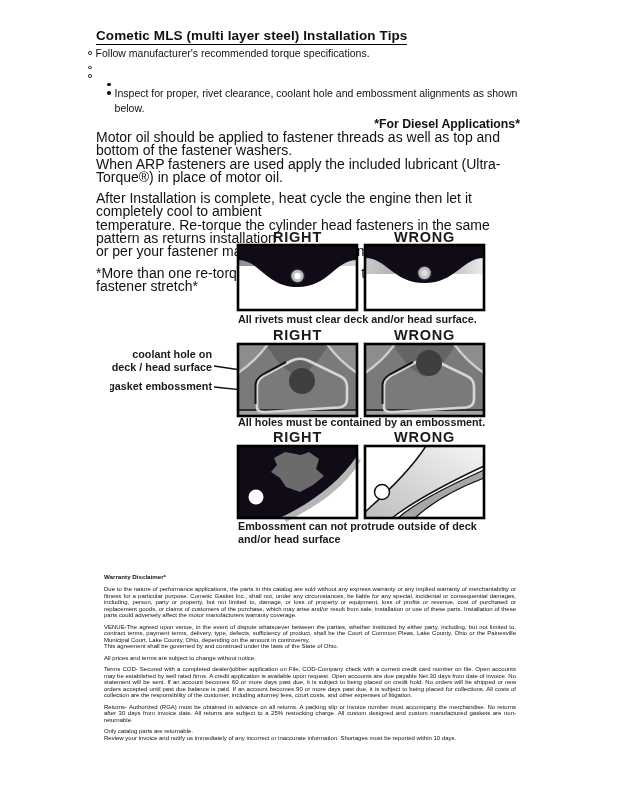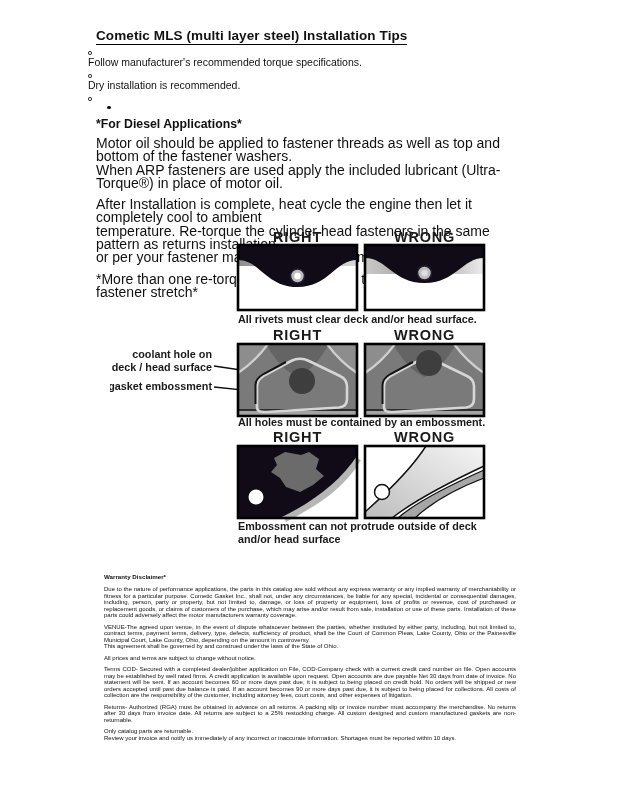--- a/index.html
+++ b/index.html
@@ -7,29 +7,29 @@
   body { font-family:"Liberation Sans", sans-serif; color:#111; }
   .page { position:relative; width:618px; height:680px; background:#ffffff; }
 
   
   .title-wrap { position:absolute; left:96px; top:26px; }
   .title { font-size:13.5px; font-weight:700; letter-spacing:0.1px;
            border-bottom:1.6px solid #000; padding-bottom:1px; display:inline-block; }
 
   
   .bullets { position:absolute; left:88px; top:46px; width:440px; font-size:10.5px; }
-  .b-row { display:flex; align-items:flex-start; line-height:14.5px;flex-direction:column; }
+  .b-row { display:flex; align-items:flex-start; line-height:14.5px; }
   .b-row.sub { padding-left:19px; }
   .b-marker { flex:0 0 auto; width:3.6px; height:3.6px; border-radius:50%; margin:5px 4px 0 0; }
   .b-marker.open { border:1px solid #111; background:transparent; }
   .b-marker.fill { background:#111; }
 
   
   .diesel { position:absolute; left:96px; top:117px; width:424px; }
-  .diesel h2 { font-size:12.3px; font-weight:700; margin-bottom:6px; }
+  .diesel h2 { font-size:12.3px; font-weight:700; margin-bottom:0;text-align:right; }
   .para { font-size:14px; line-height:13.3px; white-space:pre-line; margin-bottom:8px; }
   .para.note { margin-top:3px; }
 
   
   .diagrams { position:absolute; left:110px; top:225px; width:440px; height:330px; }
   .dg-label { font-size:14.5px; font-weight:600; letter-spacing:0.8px; fill:#1a1a1a; }
   .dg-caption { font-size:10.8px; font-weight:700; fill:#1a1a1a; }
   .dg-annot { font-size:10.8px; font-weight:600; fill:#1a1a1a; }
 
   
@@ -48,27 +48,30 @@
     <h1 class="title">Cometic MLS (multi layer steel) Installation Tips</h1>
   </div>
 
   <div class="bullets">
     <div class="b-row">
       <span class="b-marker open"></span>
       <span>Follow manufacturer's recommended torque specifications.</span>
     </div>
     <div class="b-row">
       <span class="b-marker open"></span>
-      <span>Dry installation is recommended.</span>
     </div>
     <div class="b-row">
       <span class="b-marker open"></span>
     </div>
     <div class="b-row sub">
       <span class="b-marker fill"></span>
+    </div>
+    <div class="b-row sub">
+      <span class="b-marker fill"></span>
+      <span>Inspect for proper, rivet clearance, coolant hole and embossment alignments as shown below.</span>
     </div>
   </div>
 
   <div class="diesel">
     <h2>*For Diesel Applications*</h2>
     <p class="para">Motor oil should be applied to fastener threads as well as top and bottom of the fastener washers.
 When ARP fasteners are used apply the included lubricant (Ultra-Torque®) in place of motor oil.</p>
     <p class="para">After Installation is complete, heat cycle the engine then let it completely cool to ambient
 temperature. Re-torque the cylinder head fasteners in the same pattern as returns installation
 or per your fastener manufacturer's recommendations.</p>

